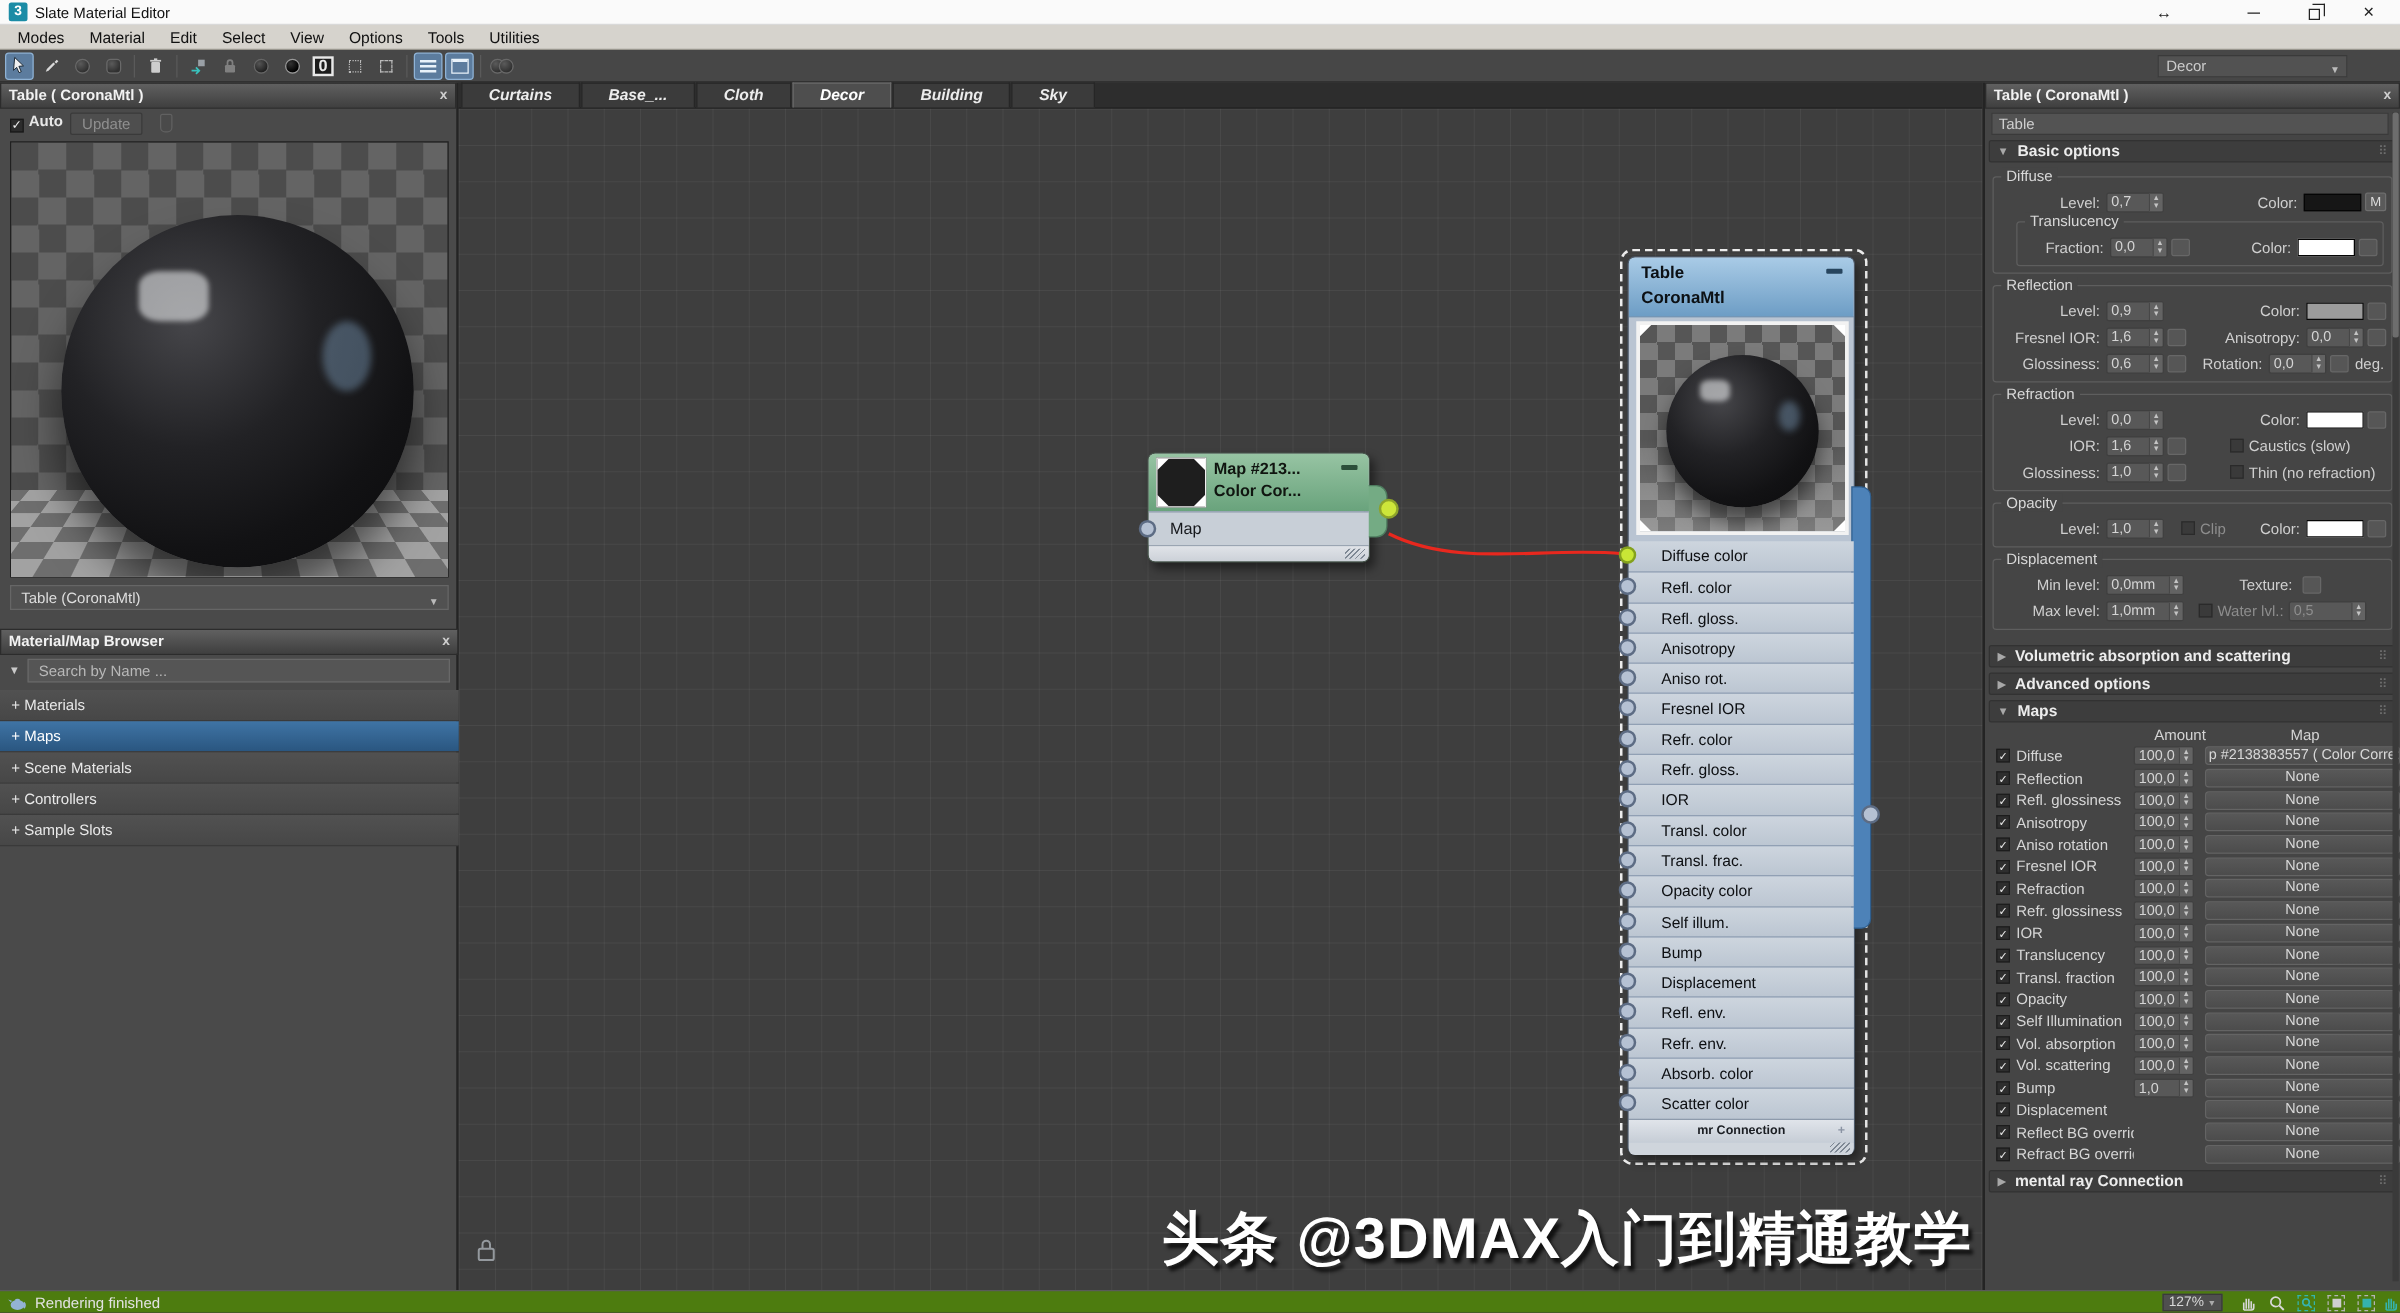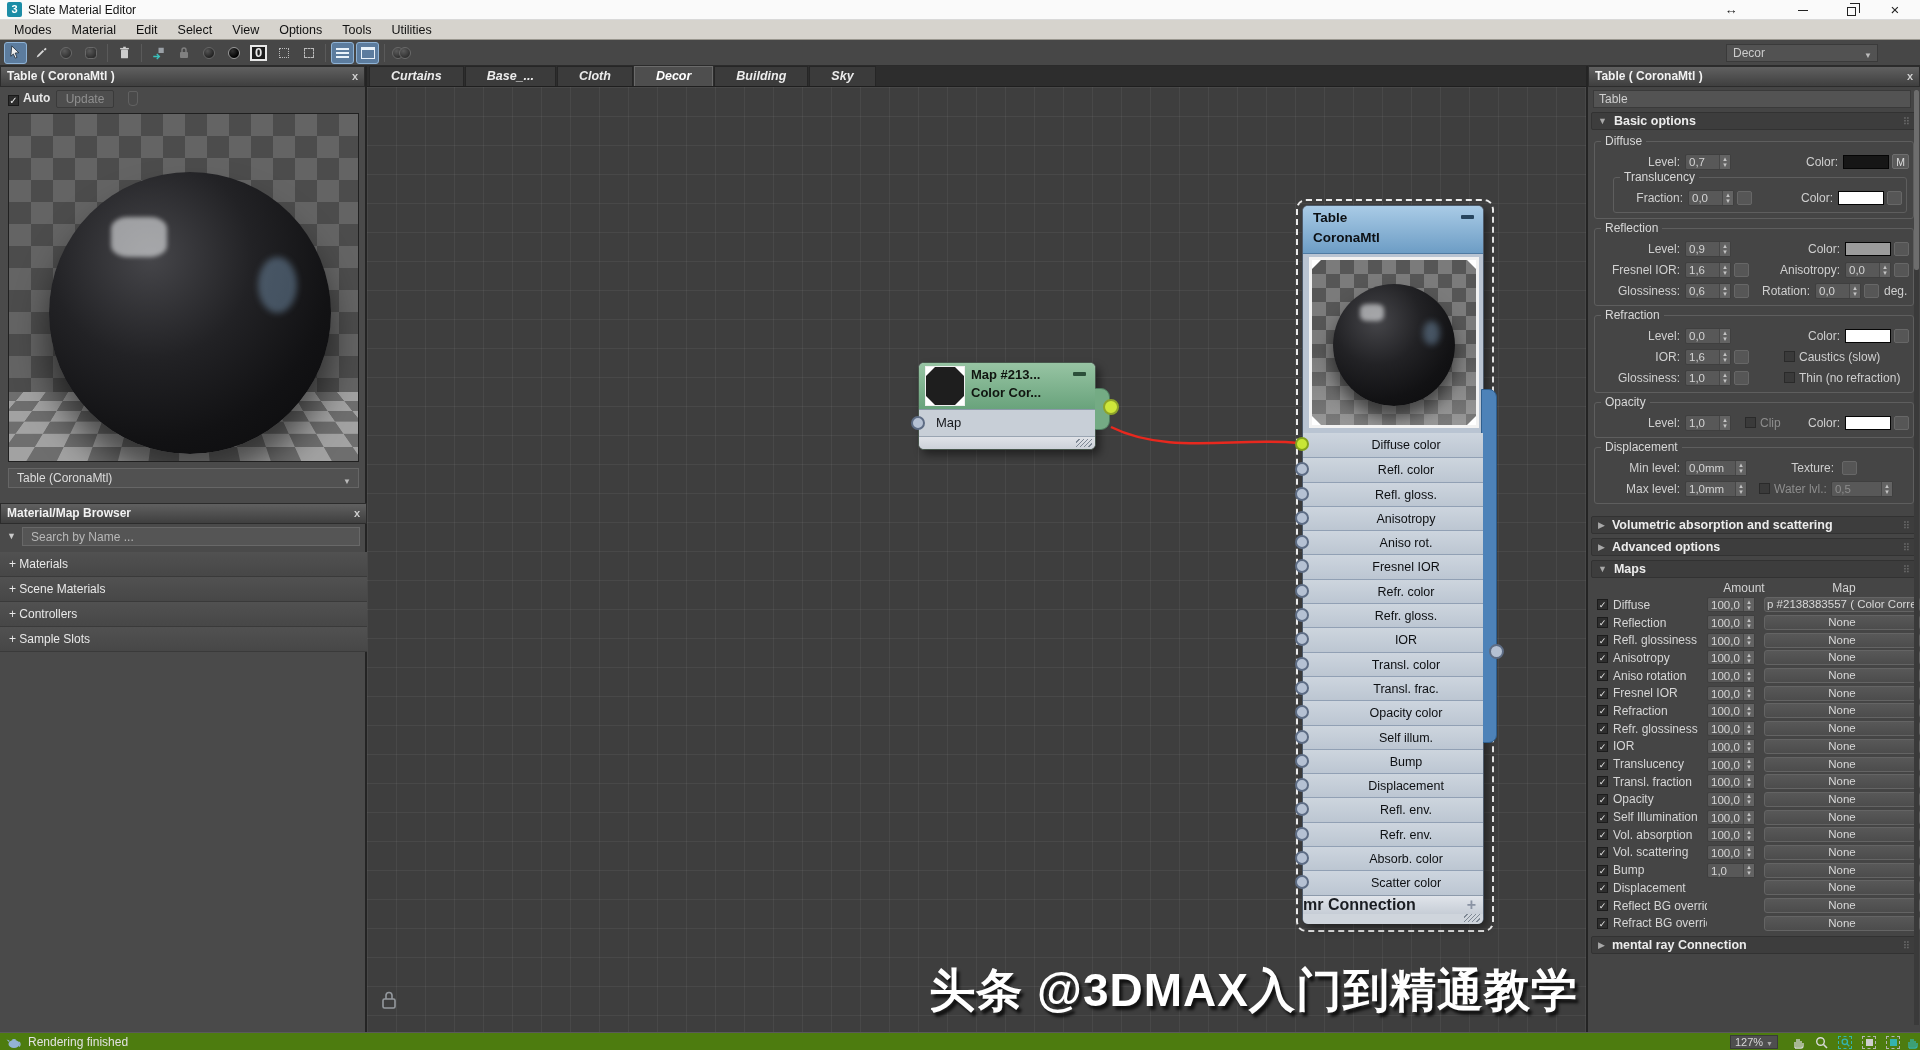--- a/index.html
+++ b/index.html
@@ -108,25 +108,25 @@
   #matnode { position:absolute; left:935px; top:118px; width:182px; height:719px; z-index:3; background:#b9c4d2; border:1px solid #4d5a6a; border-radius:6px; box-shadow:4px 5px 8px rgba(0,0,0,.4); }
   #matnode .nhead { position:relative; height:48px; background:linear-gradient(#a9cbe6,#6d9dc5); border-radius:5px 5px 0 0; border-bottom:1px solid #4f7ba3; }
   #matnode .nhead .t1 { position:absolute; left:10px; top:4px; font-size:13.5px; font-weight:bold; color:#0c1014; }
   #matnode .nhead .t2 { position:absolute; left:10px; top:24px; font-size:13.5px; font-weight:bold; color:#0c1014; }
   #matnode .nminus { background:#27455e; }
   #matpreview { position:absolute; left:6px; top:51px; width:170px; height:171px; border:3px solid #f2f2f2; overflow:hidden;
      background:repeating-conic-gradient(#7b7b7b 0% 25%, #565656 0% 50%) 0 0/28px 28px; }
   #matpreview .floorglow { position:absolute; left:0; bottom:0; width:100%; height:45%; background:linear-gradient(transparent, rgba(255,255,255,.22)); }
   #matpreview .sphere { left:21px; top:24px; width:122px; height:122px; box-shadow:0 12px 16px rgba(0,0,0,.5); }
   #slots { position:absolute; left:0; top:227px; width:100%; }
-  .slot { position:relative; height:24.3px; background:linear-gradient(#cdd5de,#bcc6d2); font-size:12.5px; color:#0d0f12; line-height:24px; padding-left:26px;text-align:center; }
+  .slot { position:relative; height:24.3px; background:linear-gradient(#cdd5de,#bcc6d2); font-size:12.5px; color:#0d0f12; line-height:24px; padding-left:26px; }
   .slot + .slot { border-top:1px solid #91a0b4; }
   .slot .socket { left:-8px; top:4px; }
   .slot.connected .socket { background:#c8e636; border-color:#84a11d; }
-  #mrrow { position:absolute; left:0; top:689px; width:100%; height:19px; background:linear-gradient(#e0e4ea,#c6cdd6); border-top:1px solid #8d9aab; font-size:16px; font-weight:bold; color:#1a1d22; line-height:18px; }
+  #mrrow { position:absolute; left:0; top:689px; width:100%; height:19px; background:linear-gradient(#e0e4ea,#c6cdd6); border-top:1px solid #8d9aab; font-size:10px; font-weight:bold; color:#1a1d22; text-align:center; line-height:18px; }
   #mrrow .plus { position:absolute; right:7px; top:0; color:#8a93a3; font-weight:bold; }
   #matgrip { position:absolute; left:0; top:708px; width:100%; height:10px; background:#cfd5dc; border-radius:0 0 5px 5px; }
   #bluetab { position:absolute; right:-14px; top:183px; width:16px; height:354px; background:#4d82b8; border:1px solid #2f5f8f; border-radius:0 8px 8px 0; z-index:-1; }
   #bluesock { position:absolute; right:-21px; top:438px; width:15px; height:15px; border-radius:50%; background:#b5c1d3; border:2px solid #5d6c84; z-index:4; }
 
   #watermark { position:absolute; right:8px; bottom:10px; z-index:20; font-size:46px; font-weight:bold; color:#ffffff; text-shadow:3px 4px 3px rgba(0,0,0,.75); letter-spacing:1px; }
   #locksvg { position:absolute; left:14px; bottom:22px; z-index:5; opacity:.8; }
 
   
   #rightpanel { position:absolute; left:1586px; top:66px; width:334px; height:966px; background:#454545; border-left:2px solid #242424; }
@@ -307,20 +307,21 @@
         <span>Material/Map Browser</span>
         <span class="px">x</span>
       </div>
     </div>
     <div id="searchrow">
       <span class="arr">▼</span>
       <input id="search-input" placeholder="Search by Name ..." style="">
     </div>
     <div id="browser-list">
         <div class="bitem">+ Materials</div>
+        <div class="bitem sel">+ Maps</div>
         <div class="bitem">+ Scene Materials</div>
         <div class="bitem">+ Controllers</div>
         <div class="bitem">+ Sample Slots</div>
       </div>
   </div>
 
   <div id="canvas">
     <div id="tabbar">
         <div class="tab">Curtains</div>
         <div class="tab">Base_...</div>

